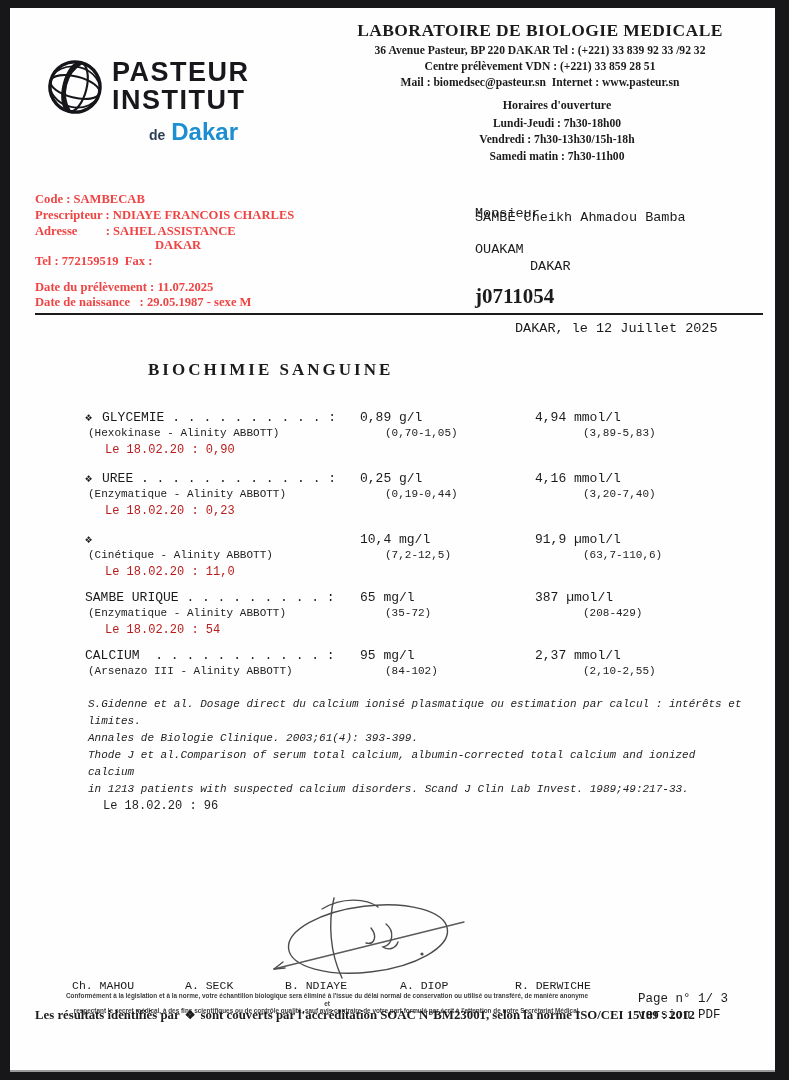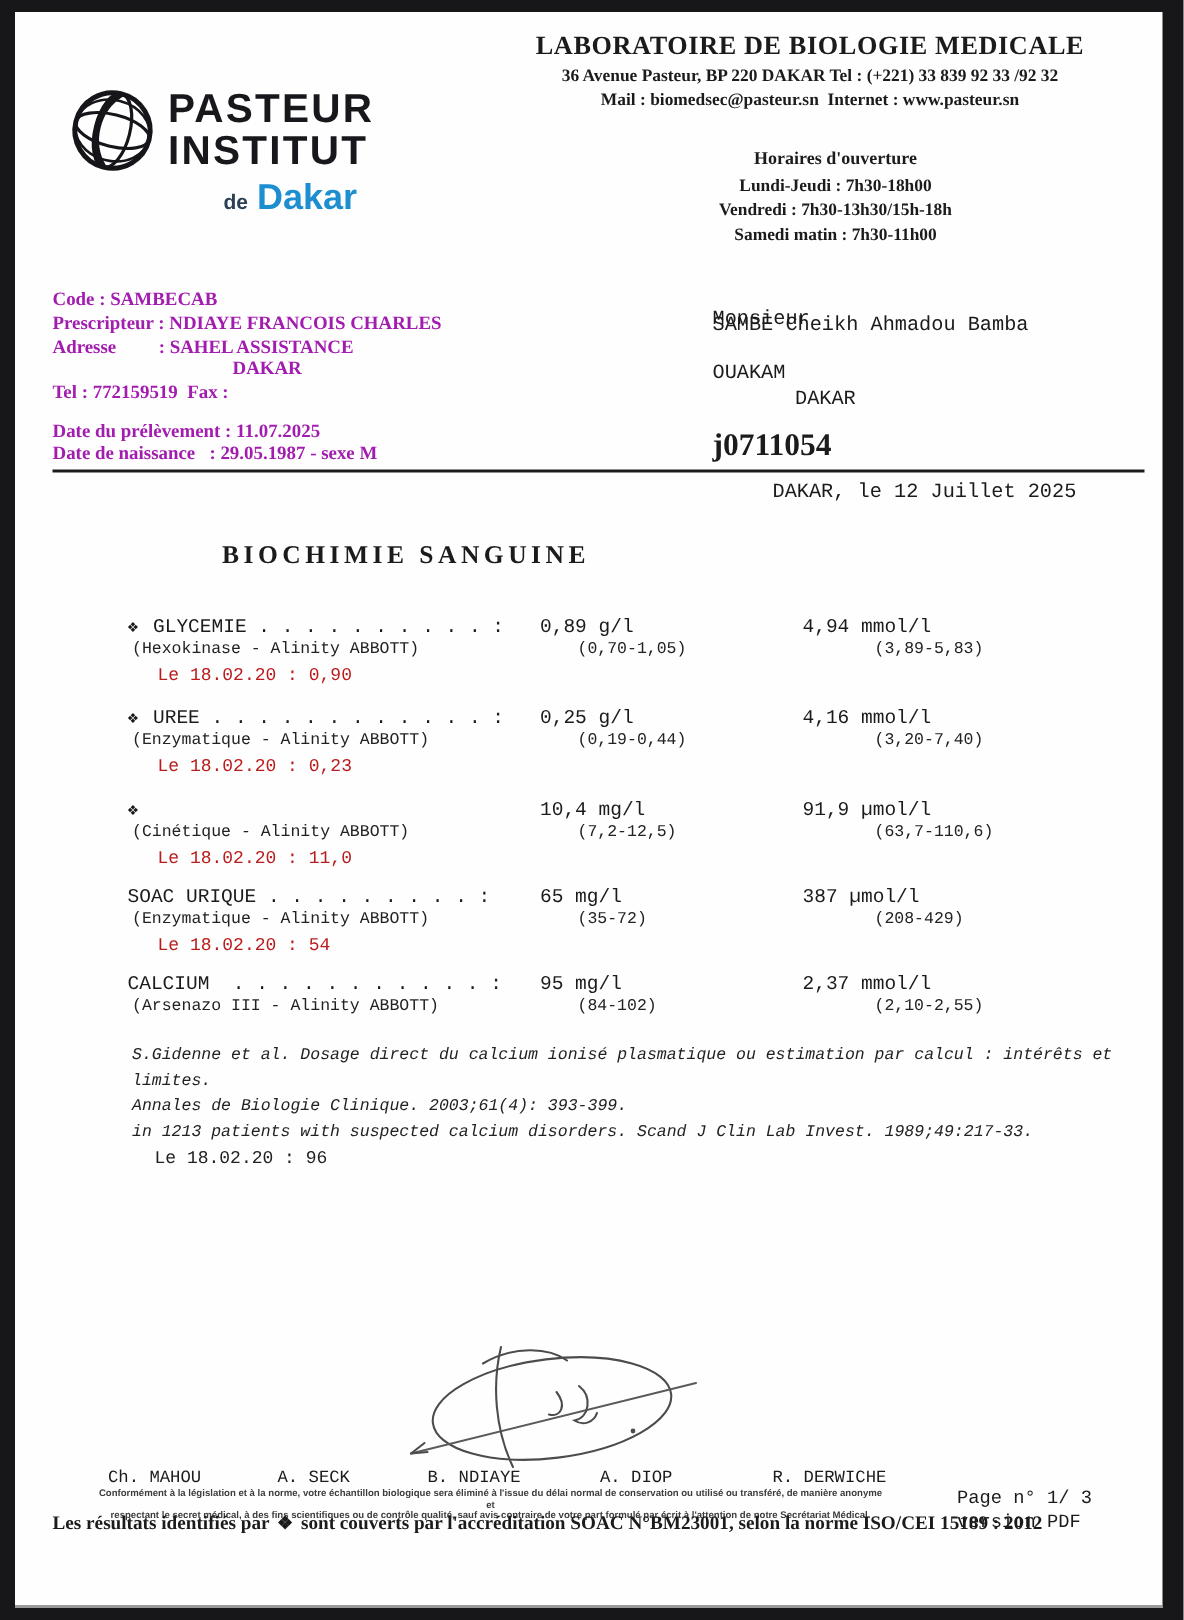--- a/index.html
+++ b/index.html
@@ -27,21 +27,21 @@
   .logo-row { display:flex; align-items:flex-start; }
   .logo-globe { width:58px; height:58px; margin-right:8px; }
   .logo-text { font-family:"Liberation Sans", sans-serif; font-weight:700;
                font-size:27px; line-height:28px; letter-spacing:1.5px; color:#17171c; }
   .logo-sub { font-family:"Liberation Sans", sans-serif; font-weight:700;
               text-align:right; width:192px; margin-top:2px; }
   .logo-de { font-size:14px; color:#2b3f52; margin-right:6px; }
   .logo-city { font-size:24px; }
 
   
-  .info-line { font-size:12.6px; font-weight:600; color:#a21caf; }
+  .info-line { font-size:12.6px; font-weight:600; color:#ef4444; }
   .pat-line { font-size:13.5px; }
   .file-no { font-size:21px; font-weight:600; }
   .hrule { left:25px; top:305px; width:728px; height:2px; background:#1c1c1c; }
 
   
   .section-title { font-size:17px; font-weight:600; letter-spacing:3px; }
   .trow { left:75px; width:640px; height:52px; }
   .tline { position:absolute; left:0; width:100%; font-size:13px; }
   .tsym { position:absolute; left:0; top:0; width:18px; font-size:12px; }
   .tlabel { display:inline-block; }
@@ -87,20 +87,21 @@
       </div>
     </div>
     <div class="logo-sub">
       <span class="logo-de">de</span><span class="logo-city" id="logo-city" style="color: rgb(29, 142, 207);">Dakar</span>
     </div>
   </div>
 
   <div class="abs lab-block">
     <div class="lab-title">LABORATOIRE DE BIOLOGIE MEDICALE</div>
     <div class="lab-line pre">36 Avenue Pasteur, BP 220 DAKAR Tel : (+221) 33 839 92 33 /92 32</div>
+    <div class="lab-line pre">Centre prélèvement VDN : (+221) 33 859 28 51</div>
     <div class="lab-contact pre">Mail : biomedsec@pasteur.sn  Internet : www.pasteur.sn</div>
   </div>
 
   <div class="abs hours-block">
     <div class="hours-title">Horaires d'ouverture</div>
     <div class="hours-line">Lundi-Jeudi : 7h30-18h00</div>
     <div class="hours-line">Vendredi : 7h30-13h30/15h-18h</div>
     <div class="hours-line">Samedi matin : 7h30-11h00</div>
   </div>
 
@@ -162,21 +163,21 @@
     <div class="tline2" style="top:17px;">
       <span>(Cinétique - Alinity ABBOTT)</span>
       <span class="tval r1">(7,2-12,5)</span>
       <span class="tval r2">(63,7-110,6)</span>
     </div>
     <div class="tline3" style="top:33px;">Le 18.02.20 : 11,0</div>
   </div>
 
   <div class="abs mono trow" style="top:582px;">
     <div class="tline">
-      <span class="tlabel pre">SOAC URIQUE . . . . . . . . . :</span>
+      <span class="tlabel pre">SAMBE URIQUE . . . . . . . . . :</span>
       <span class="tval v1 pre">65 mg/l</span>
       <span class="tval v2 pre">387 µmol/l</span>
     </div>
     <div class="tline2" style="top:17px;">
       <span>(Enzymatique - Alinity ABBOTT)</span>
       <span class="tval r1">(35-72)</span>
       <span class="tval r2">(208-429)</span>
     </div>
     <div class="tline3" style="top:33px;">Le 18.02.20 : 54</div>
   </div>
@@ -190,20 +191,21 @@
     <div class="tline2" style="top:17px;">
       <span>(Arsenazo III - Alinity ABBOTT)</span>
       <span class="tval r1">(84-102)</span>
       <span class="tval r2">(2,10-2,55)</span>
     </div>
   </div>
 
   <div class="abs mono refs">
     <div>S.Gidenne et al. Dosage direct du calcium ionisé plasmatique ou estimation par calcul : intérêts et limites.</div>
     <div>Annales de Biologie Clinique. 2003;61(4): 393-399.</div>
+    <div>Thode J et al.Comparison of serum total calcium, albumin-corrected total calcium and ionized calcium</div>
     <div>in 1213 patients with suspected calcium disorders. Scand J Clin Lab Invest. 1989;49:217-33.</div>
     <div class="prev">Le 18.02.20 : 96</div>
   </div>
 
   <svg class="abs" style="left:260px; top:887px;" width="200" height="85" viewBox="0 0 200 85">
     <g fill="none" stroke="#4c4c4c" stroke-width="1.4" stroke-linecap="round">
       <ellipse cx="98" cy="44" rx="80" ry="33" transform="rotate(-7 98 44)"></ellipse>
       <path d="M4 74 L 194 27" stroke="#5a5a5a"></path>
       <path d="M4 74 l 9 -7 M4 74 l 11 -1"></path>
       <path d="M64 3 C 58 28 60 58 72 83"></path>

